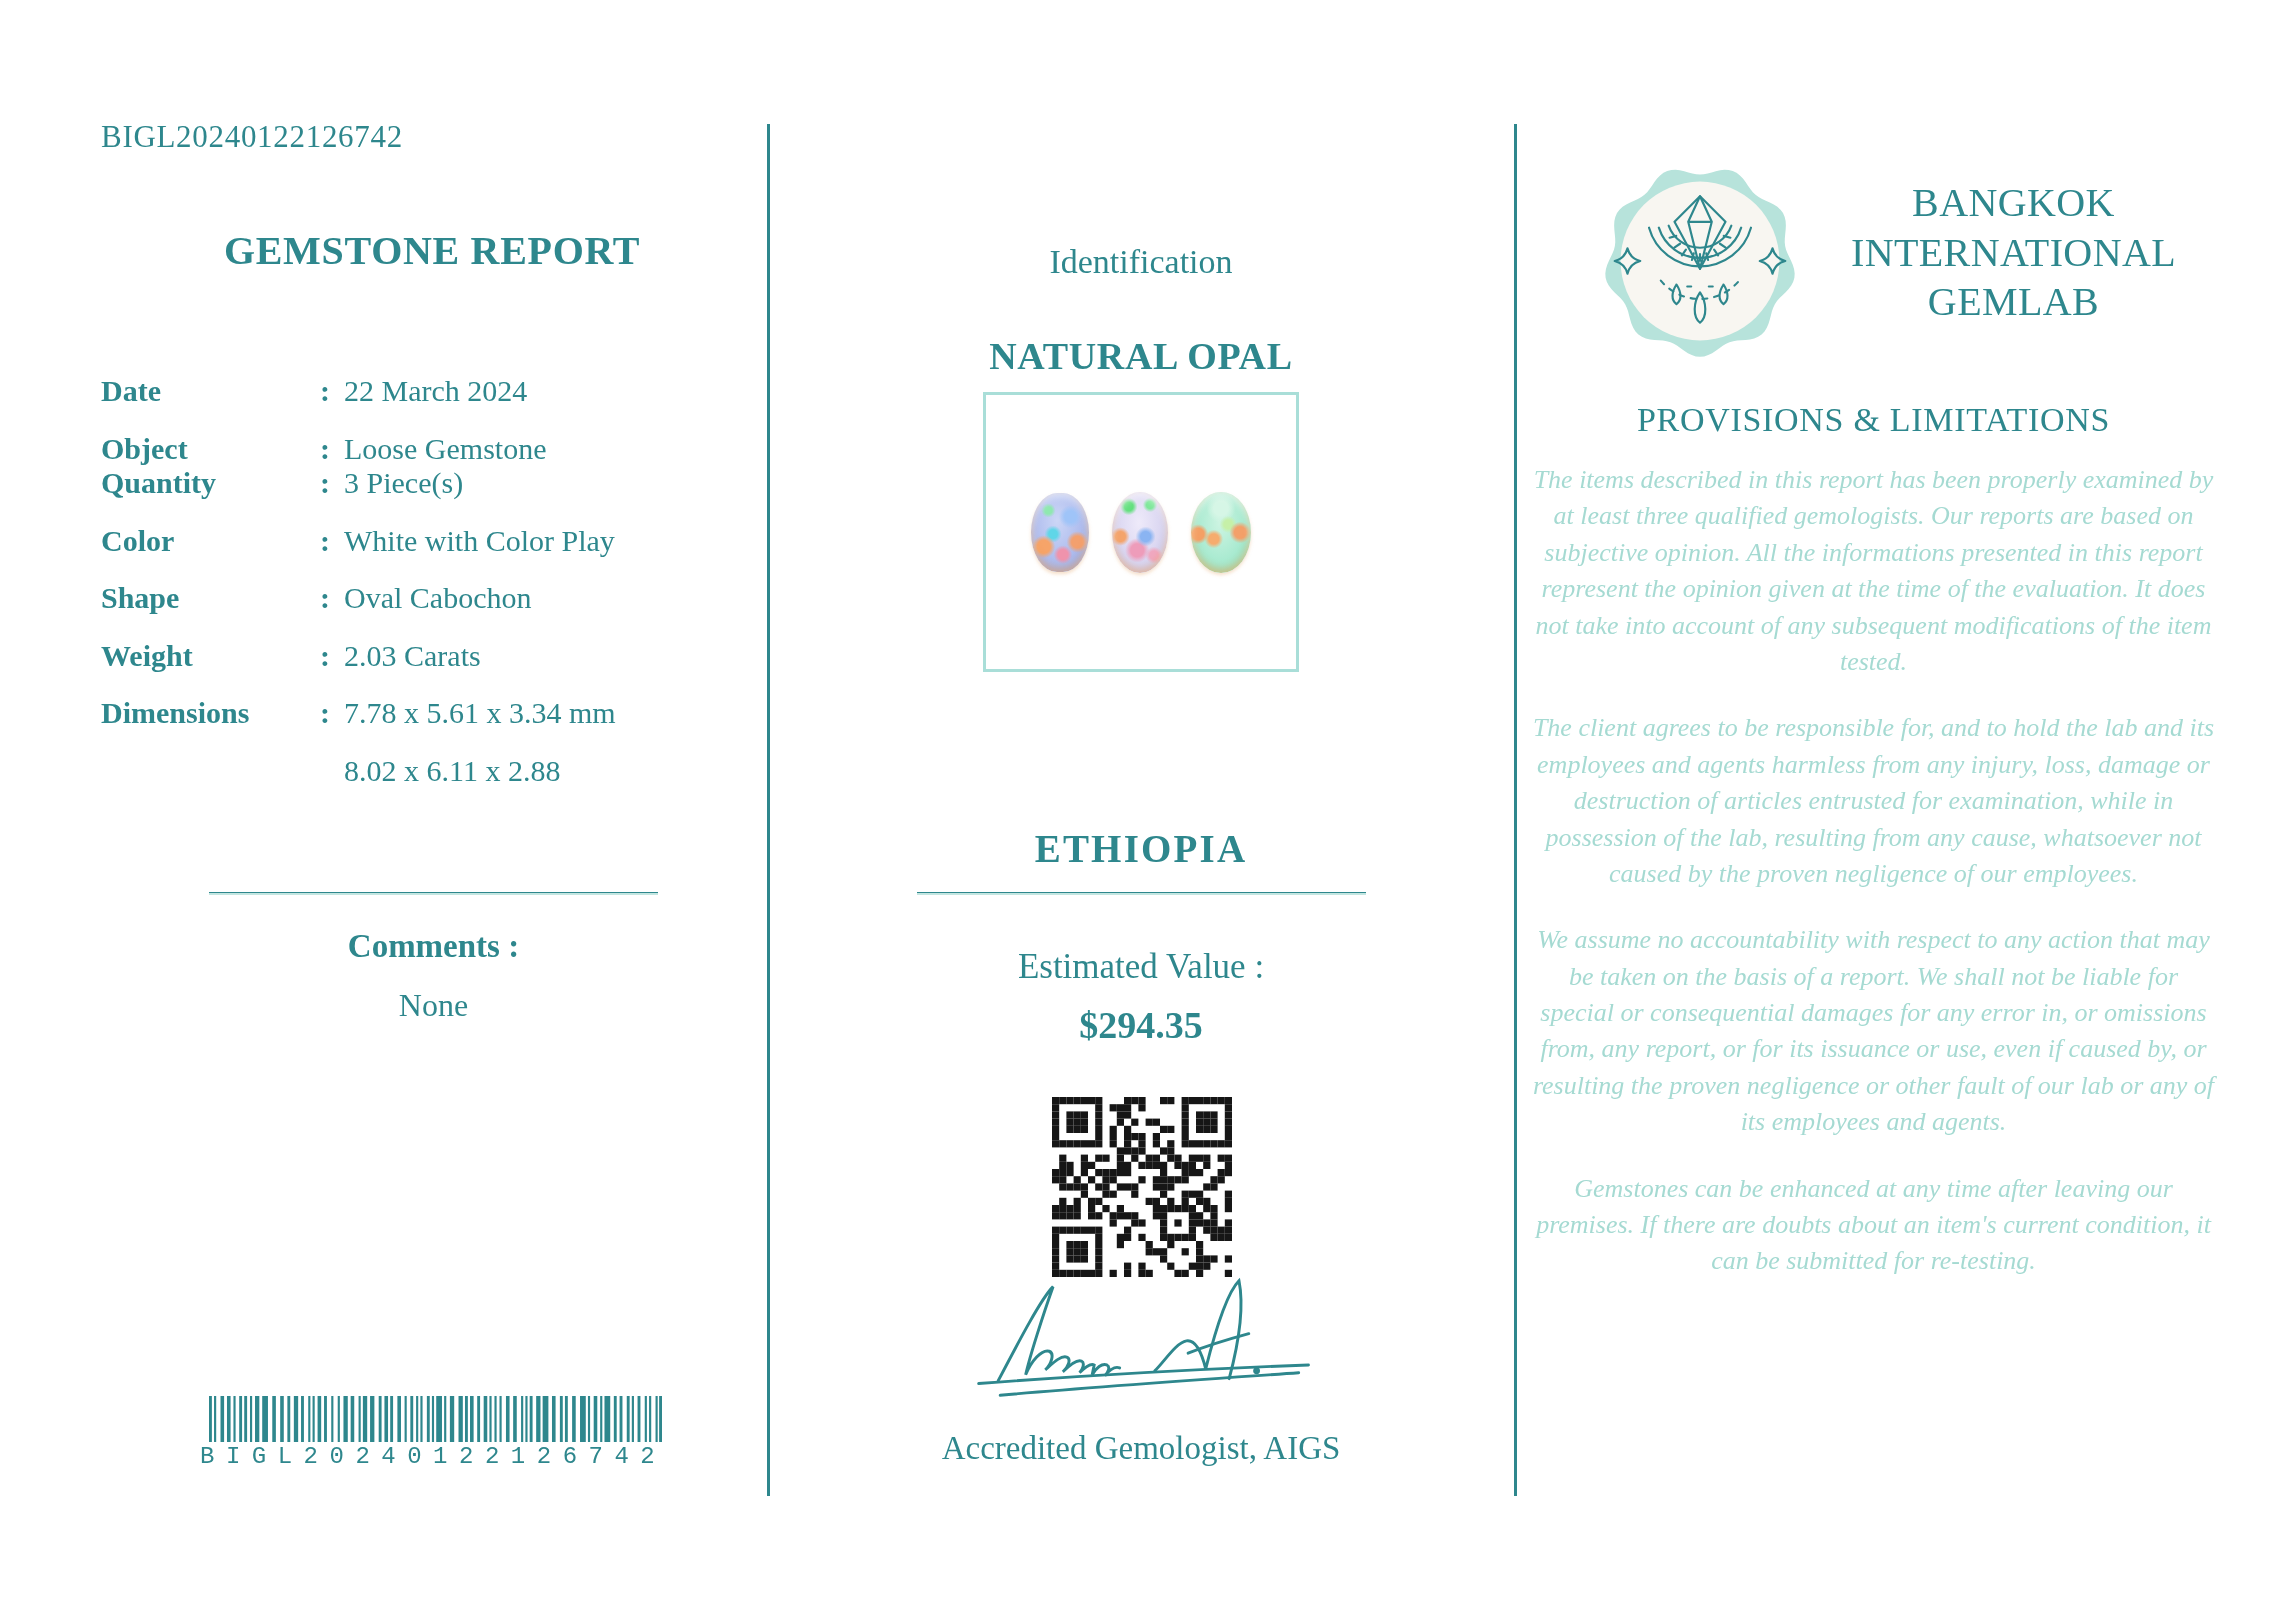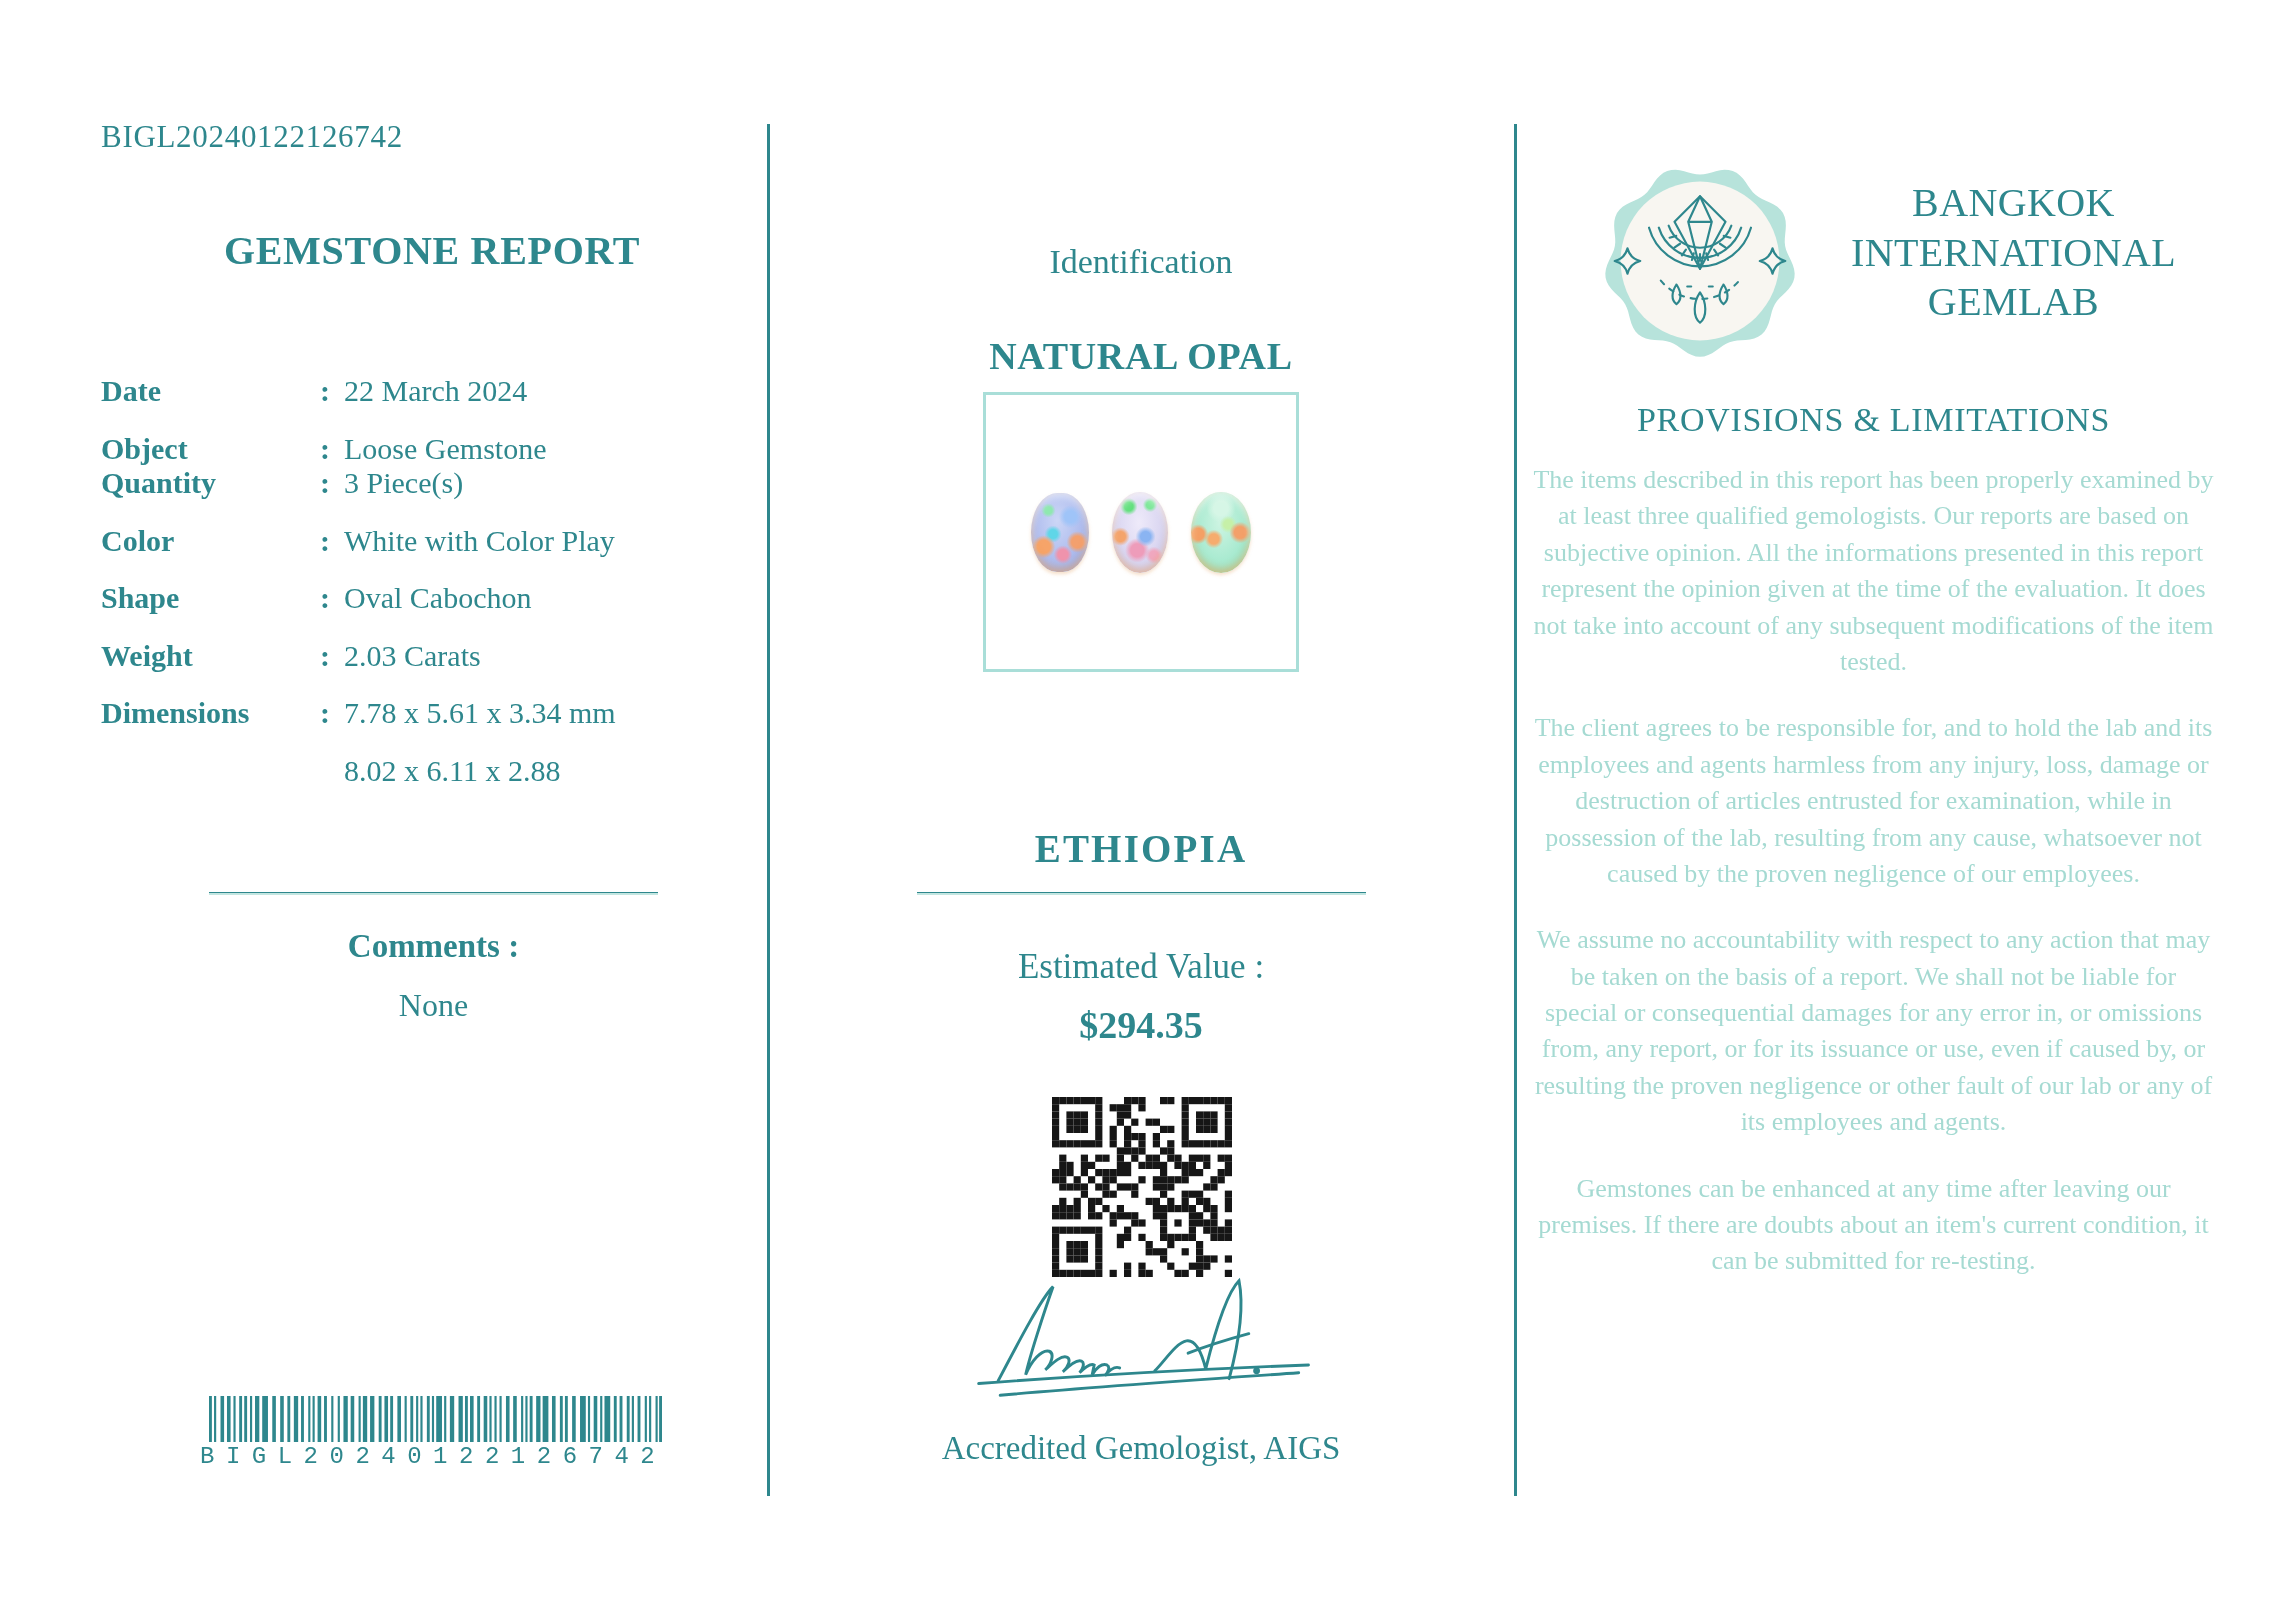--- a/index.html
+++ b/index.html
@@ -89,21 +89,21 @@
   
   .logo{position:absolute;left:1602px;top:163px;width:196px;height:196px;}
   .scallop{fill:var(--logo-mint);}
   .badge-inner{fill:var(--badge-fill);}
   .logo-art path{stroke:var(--teal);stroke-width:1.1;fill:none;stroke-linecap:round;stroke-linejoin:round;}
   .lab-name{position:absolute;left:1812px;top:178px;width:403px;text-align:center;
             font-size:40px;line-height:1.24;letter-spacing:0.4px;}
   .prov-title{position:absolute;left:1532px;top:401px;width:683px;text-align:center;
               font-size:34px;letter-spacing:0.7px;}
   .provisions{position:absolute;left:1532px;top:462px;width:683px;text-align:center;}
-  .provisions p{margin:0 0 30px 0;font-size:26px;line-height:1.4;color:var(--mint);}
+  .provisions p{margin:0 0 30px 0;font-style:italic;font-size:26px;line-height:1.4;color:var(--mint);}
 </style>
 </head>
 <body>
 
 <div class="page">
 
   <div class="report-number">BIGL20240122126742</div>
 
   <div class="vline vline-left"></div>
   <div class="vline vline-right"></div>

